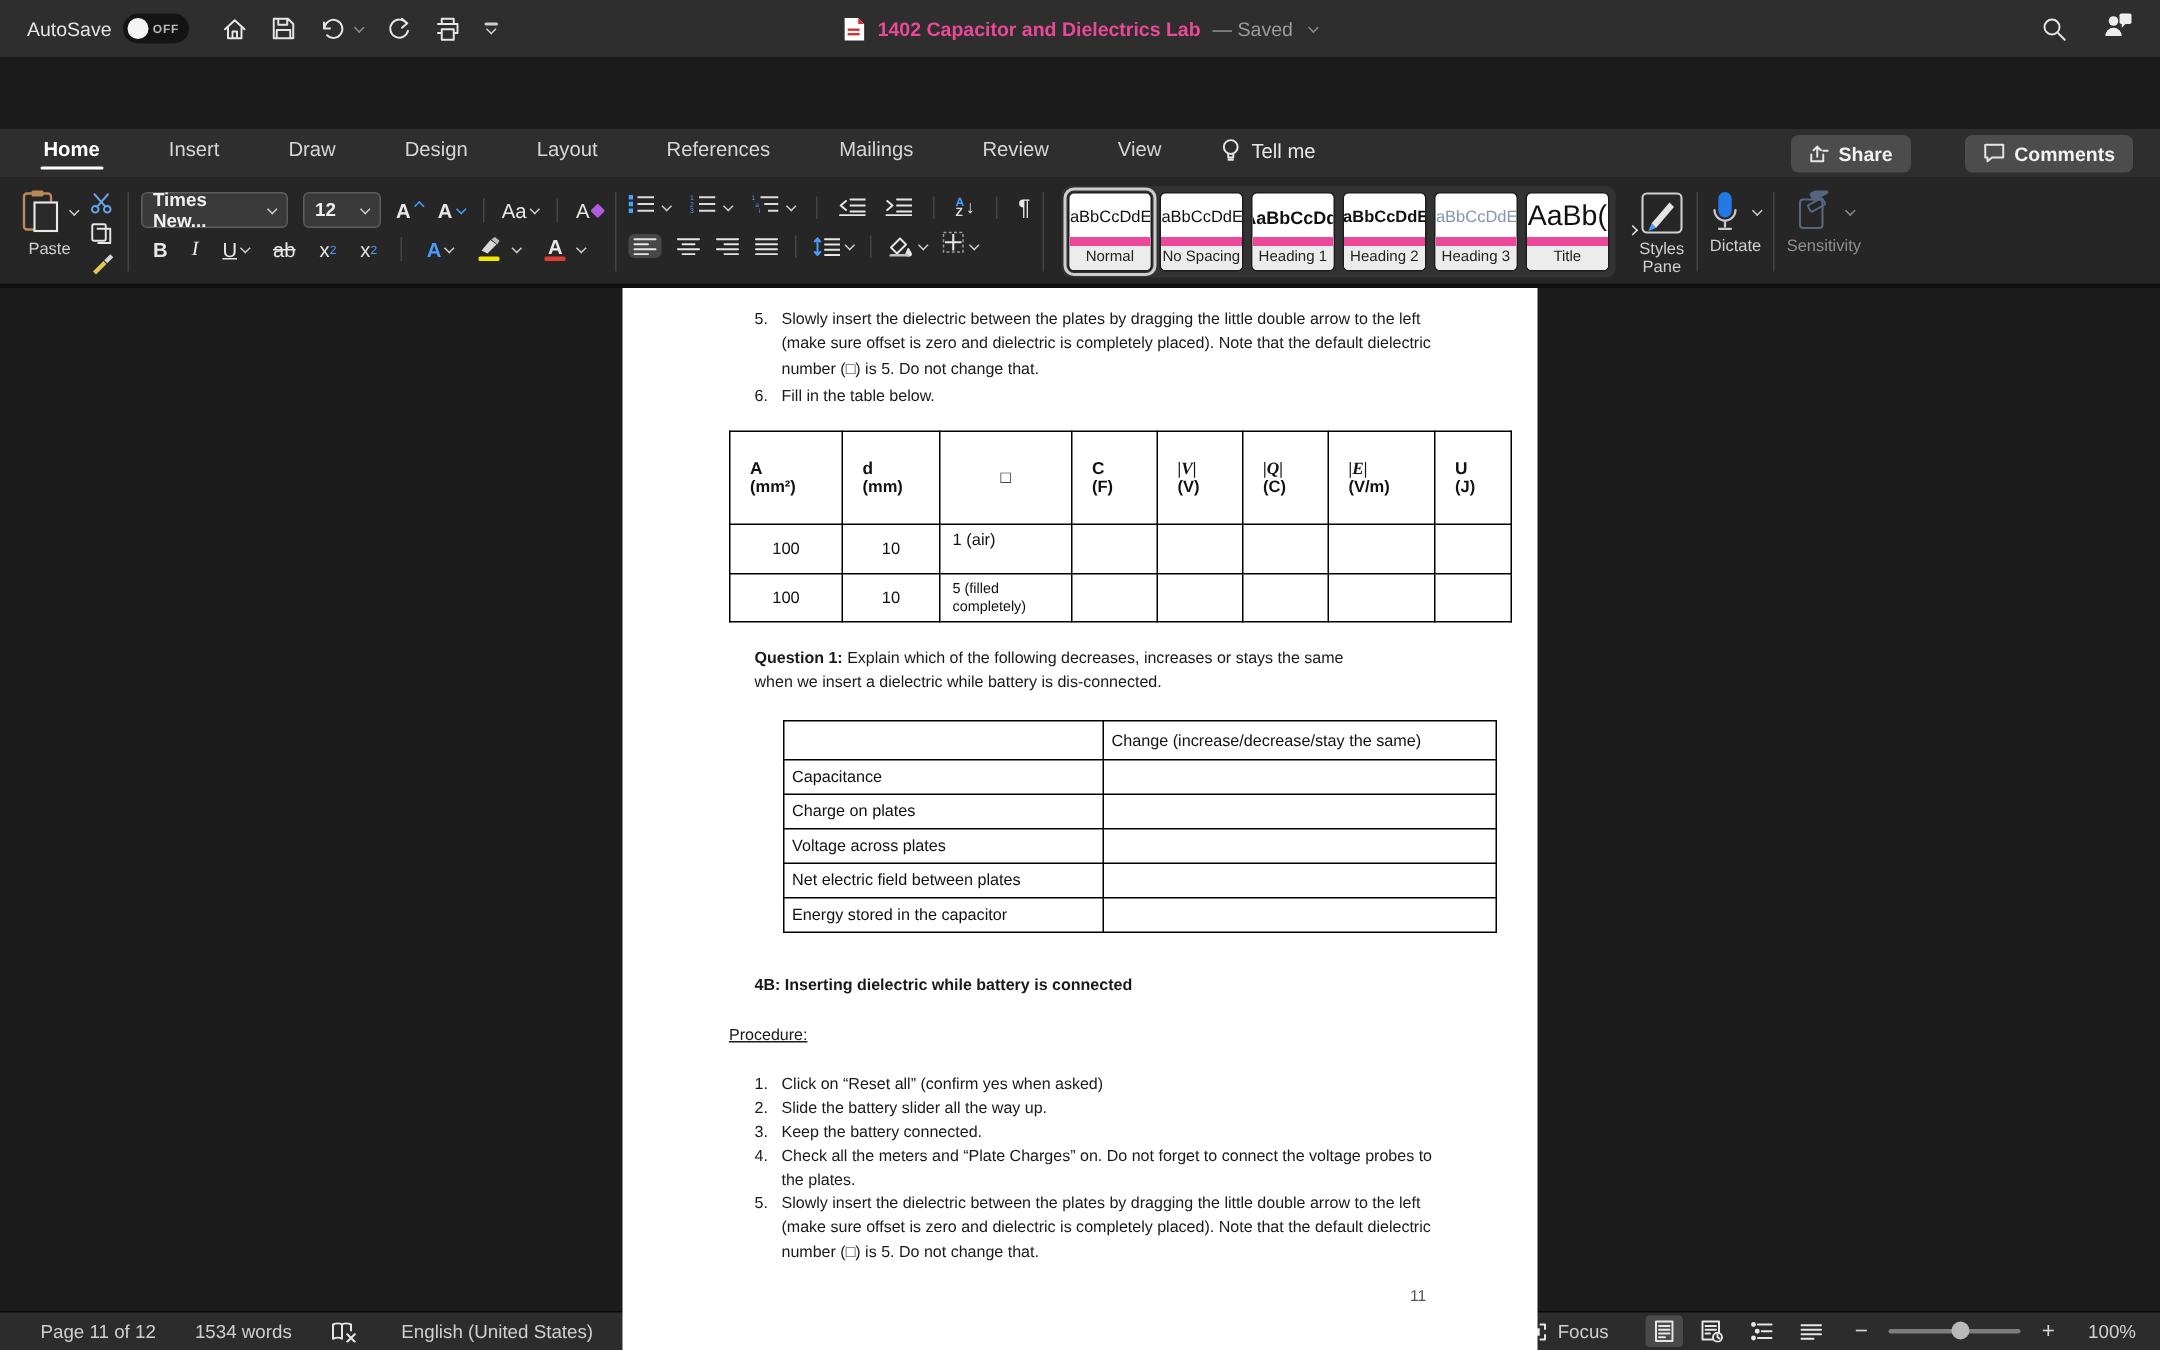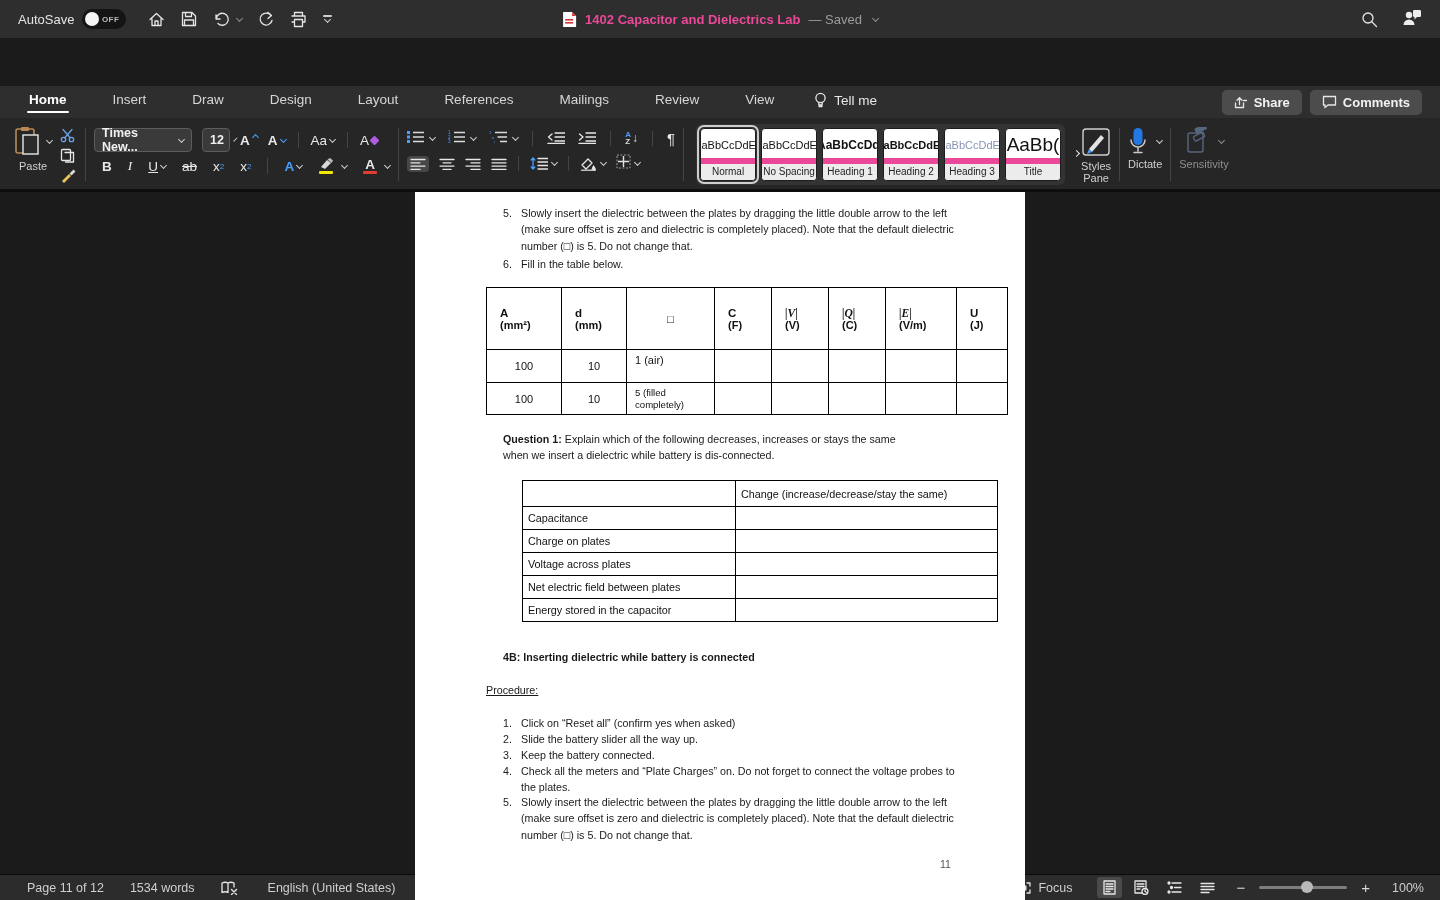--- a/index.html
+++ b/index.html
@@ -22,21 +22,21 @@
   .savedtxt { font-size:13px; color:#9b9b9b; }
   .topright { margin-left:auto; display:flex; align-items:center; gap:24px; }
 
   
   .tabrow { height:32px; background:#2e2e2e; display:flex; align-items:center; padding:0 18px 0 29px;
             gap:0; flex:0 0 auto;margin-top:48px; }
   .tab { font-size:13.5px; color:#d6d6d6; padding:0 0 6px 0; margin-right:46px; position:relative; cursor:pointer; white-space:nowrap; }
   .tab.active { color:#ffffff; font-weight:700; }
   .tab.active::after { content:""; position:absolute; left:-2px; right:-2px; bottom:0; height:2px; background:#fff; border-radius:1px; }
   .tellme { display:flex; align-items:center; gap:7px; color:#e8e8e8; font-size:13.5px; margin-left:-6px; cursor:pointer; padding-bottom:4px;}
-  .hdrbtns { margin-left:auto; display:flex; gap:8px; }
+  .hdrbtns { margin-left:auto; display:flex; gap:36px; }
   .hbtn { background:#4c4c4c; border-radius:5px; height:25px; padding:0 12px; display:flex; align-items:center;
           gap:6px; color:#f2f2f2; font-size:13px; font-weight:600; cursor:pointer; }
 
   
   .ribbon { height:73px; background:#262626; display:flex; align-items:stretch; padding:4px 10px 2px 14px;
             flex:0 0 auto; border-bottom:2px solid #0e0e0e; }
   .vsep { width:1px; background:#444; margin:6px 8px; }
   .rlabel { font-size:11px; color:#d0d0d0; text-align:center; }
   .chev { display:inline-block; width:5px; height:5px; border-right:1.4px solid #cfcfcf; border-bottom:1.4px solid #cfcfcf;
           transform:rotate(45deg); margin-left:3px; position:relative; top:-1px; }
@@ -248,21 +248,21 @@
     </div>
 
     <div class="vsep"></div>
 
     <div class="fontgrp">
       <div class="fg-row">
         <span class="combo" style="width:98px;">
           <span style="flex:1;">Times New...</span>
           <span class="chev"></span>
         </span>
-        <span class="combo" style="width:28px;">
+        <span class="combo" style="width:52px;">
           <span style="flex:1;">12</span>
           <span class="chev"></span>
         </span>
         <span class="tbt" style="font-weight:600;">A<span class="chev up" style="border-color:#4a9eff; transform:rotate(-135deg); top:-3px;"></span></span>
         <span class="tbt" style="font-weight:600;">A<span class="chev" style="border-color:#4a9eff;"></span></span>
         <span class="vsep" style="height:16px; margin:0 2px;"></span>
         <span class="tbt">Aa<span class="chev"></span></span>
         <span class="vsep" style="height:16px; margin:0 2px;"></span>
         <span class="tbt">A<span style="display:inline-block;width:7px;height:7px;background:#b05ce0;border-radius:1px;transform:rotate(45deg);margin-left:2px;"></span></span>
       </div>

